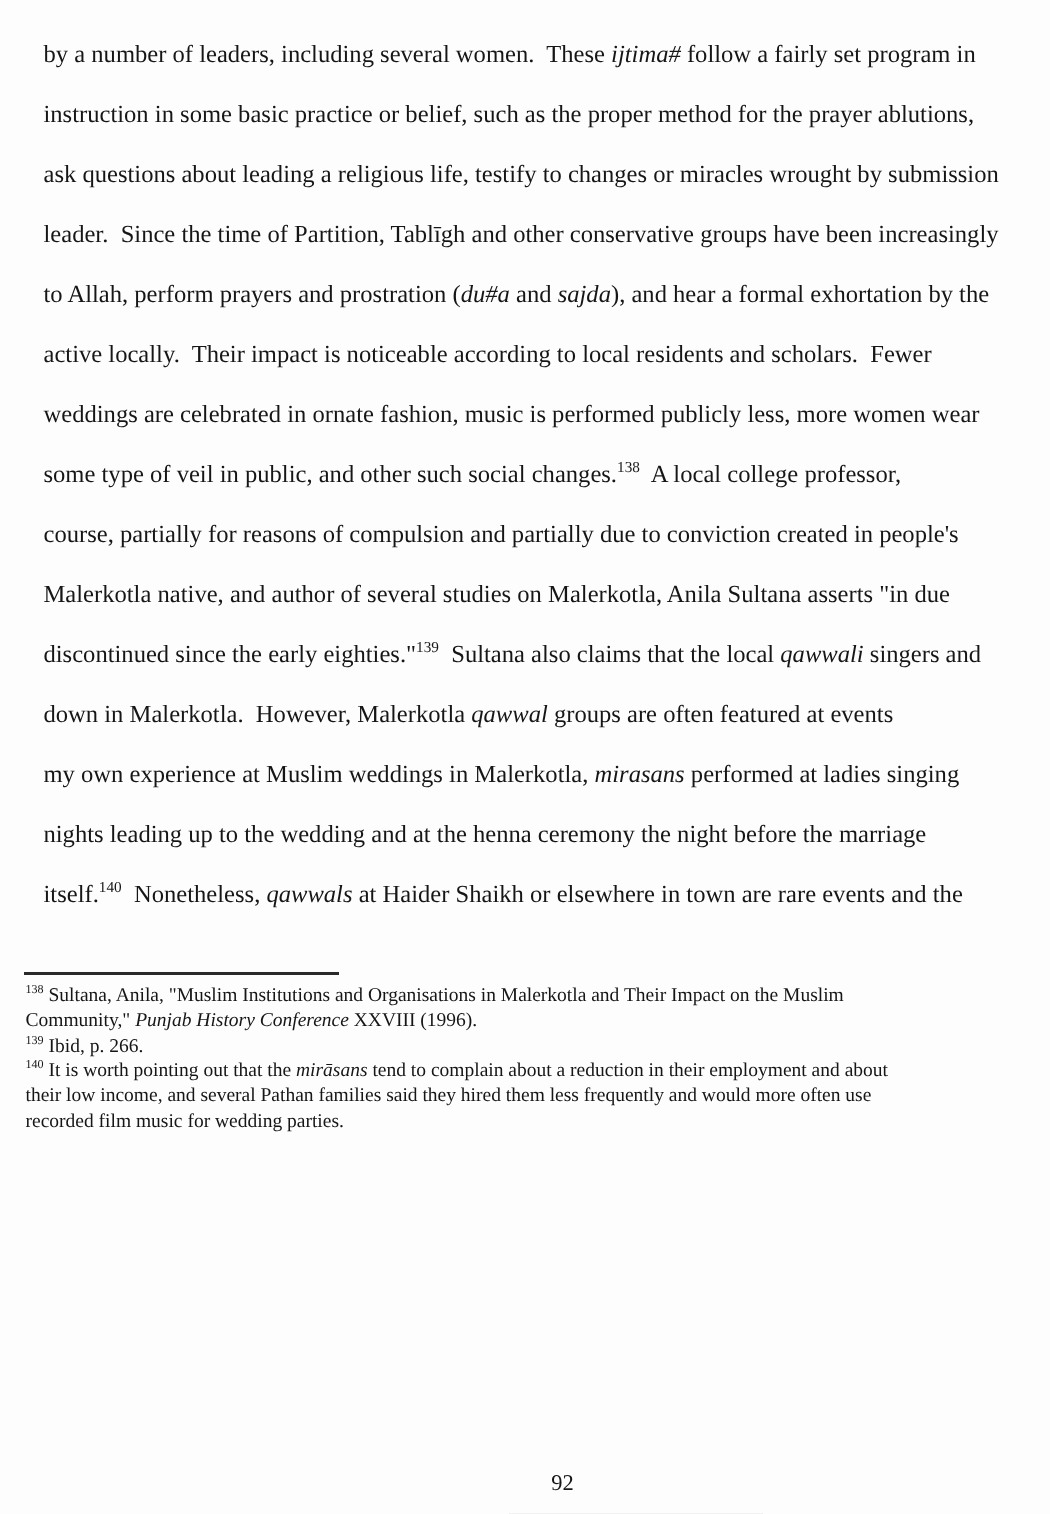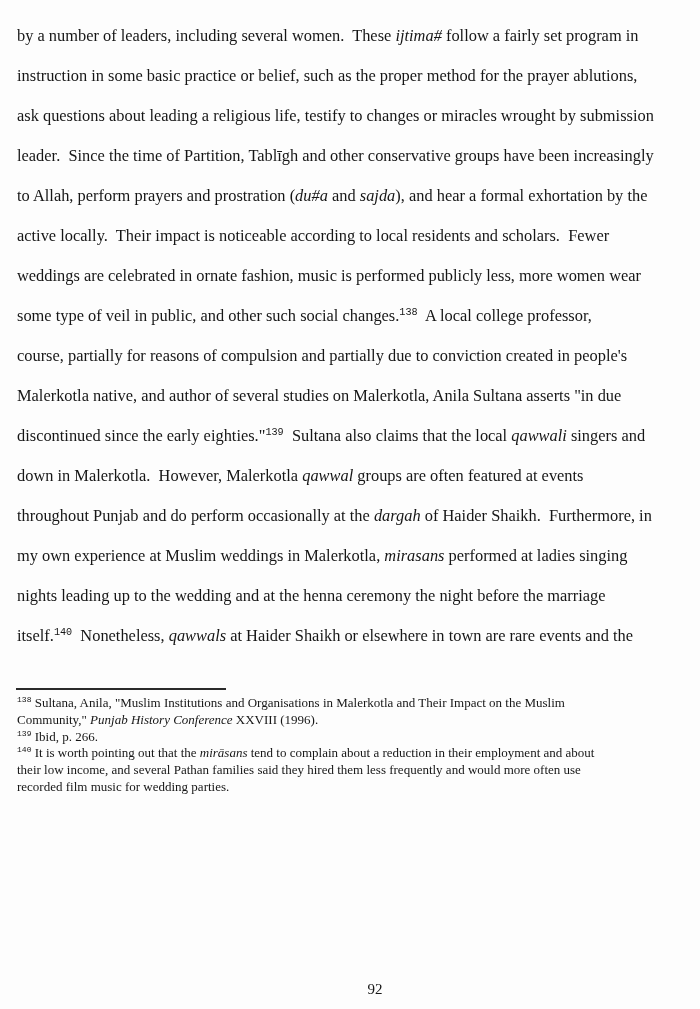--- a/index.html
+++ b/index.html
@@ -17,27 +17,27 @@
     color: #161616;
   }
   .body-text {
     padding: 16px 14px 0 17px;
   }
   .body-line {
     height: 40px;
     line-height: 40px;
     font-size: 16.4px;
     white-space: pre;
+    margin-left: 12px;
   }
   .i { font-style: italic; }
   .sup {
     font-size: 0.62em;
     vertical-align: super;
     line-height: 0;
-    font-family: Liberation Mono, monospace;
   }
   .fn-sep {
     width: 210px;
     height: 0;
     border-top: 2px solid #2a2a2a;
     margin: 32px 0 0 16px;
   }
   .footnotes {
     padding: 5px 14px 0 17px;
   }
@@ -66,21 +66,20 @@
       <div class="body-line"><span>ask questions about leading a religious life, testify to changes or miracles wrought by submission</span></div>
       <div class="body-line"><span>leader.  Since the time of Partition, Tablīgh and other conservative groups have been increasingly</span></div>
       <div class="body-line"><span>to Allah, perform prayers and prostration (</span><span class="i">du#a</span><span> and </span><span class="i">sajda</span><span>), and hear a formal exhortation by the</span></div>
       <div class="body-line"><span>active locally.  Their impact is noticeable according to local residents and scholars.  Fewer</span></div>
       <div class="body-line"><span>weddings are celebrated in ornate fashion, music is performed publicly less, more women wear</span></div>
       <div class="body-line"><span>some type of veil in public, and other such social changes.</span><span class="sup">138</span><span>  A local college professor,</span></div>
       <div class="body-line"><span>course, partially for reasons of compulsion and partially due to conviction created in people's</span></div>
       <div class="body-line"><span>Malerkotla native, and author of several studies on Malerkotla, Anila Sultana asserts "in due</span></div>
       <div class="body-line"><span>discontinued since the early eighties."</span><span class="sup">139</span><span>  Sultana also claims that the local </span><span class="i">qawwali</span><span> singers and</span></div>
       <div class="body-line"><span>down in Malerkotla.  However, Malerkotla </span><span class="i">qawwal</span><span> groups are often featured at events</span></div>
-      <div class="body-line"><span>throughout Punjab and do perform occasionally at the </span><span class="i">dargah</span><span> of Haider Shaikh.  Furthermore, in</span></div>
       <div class="body-line"><span>my own experience at Muslim weddings in Malerkotla, </span><span class="i">mirasans</span><span> performed at ladies singing</span></div>
       <div class="body-line"><span>nights leading up to the wedding and at the henna ceremony the night before the marriage</span></div>
       <div class="body-line"><span>itself.</span><span class="sup">140</span><span>  Nonetheless, </span><span class="i">qawwals</span><span> at Haider Shaikh or elsewhere in town are rare events and the</span></div>
     </div>
   <div class="fn-sep"></div>
   <div class="footnotes" id="footnotes">
       <div class="footnote">
         <div class="fn-line"><span class="sup">138</span><span> Sultana, Anila, "Muslim Institutions and Organisations in Malerkotla and Their Impact on the Muslim</span></div>
         <div class="fn-line"><span>Community," </span><span class="i">Punjab History Conference</span><span> XXVIII (1996).</span></div>
       </div>

